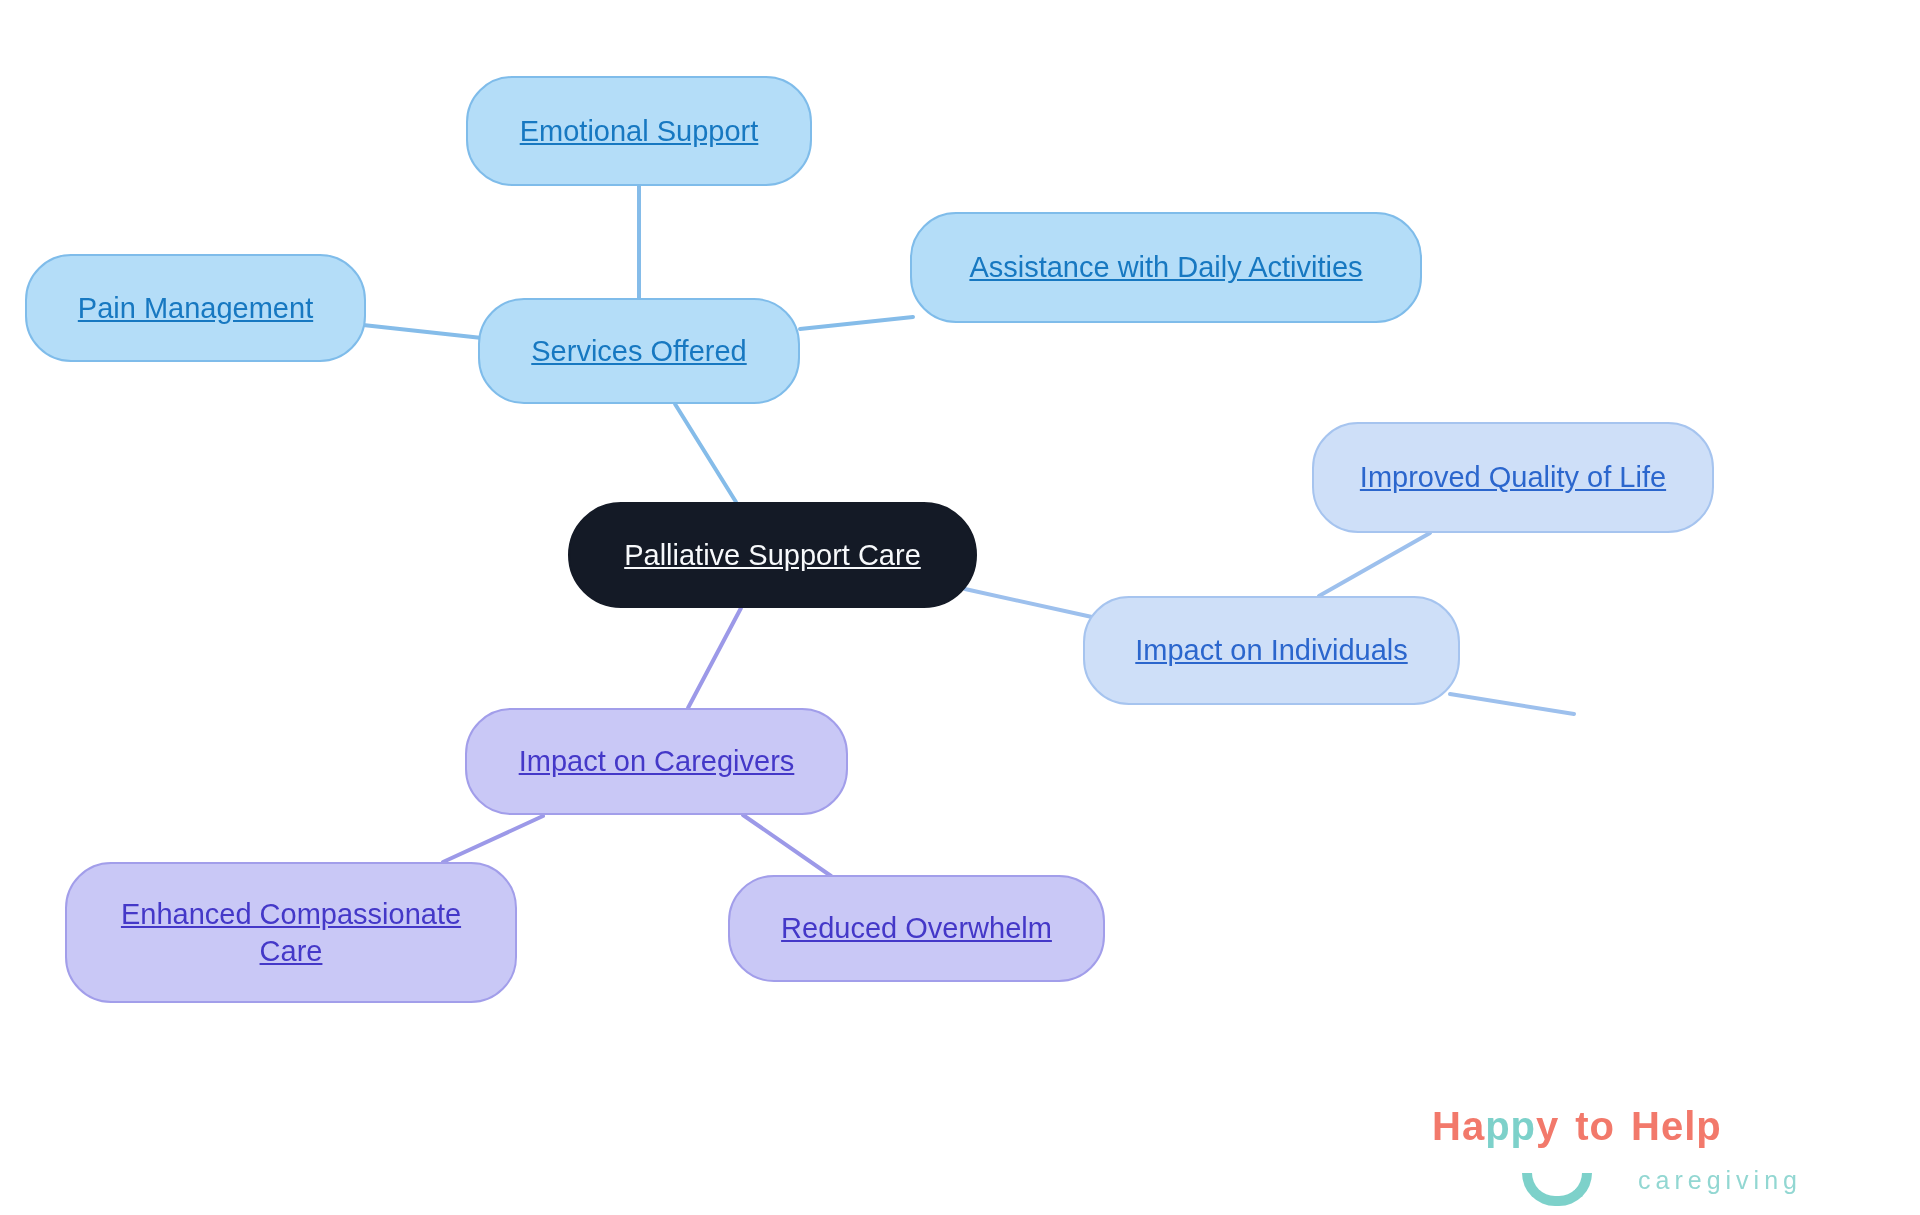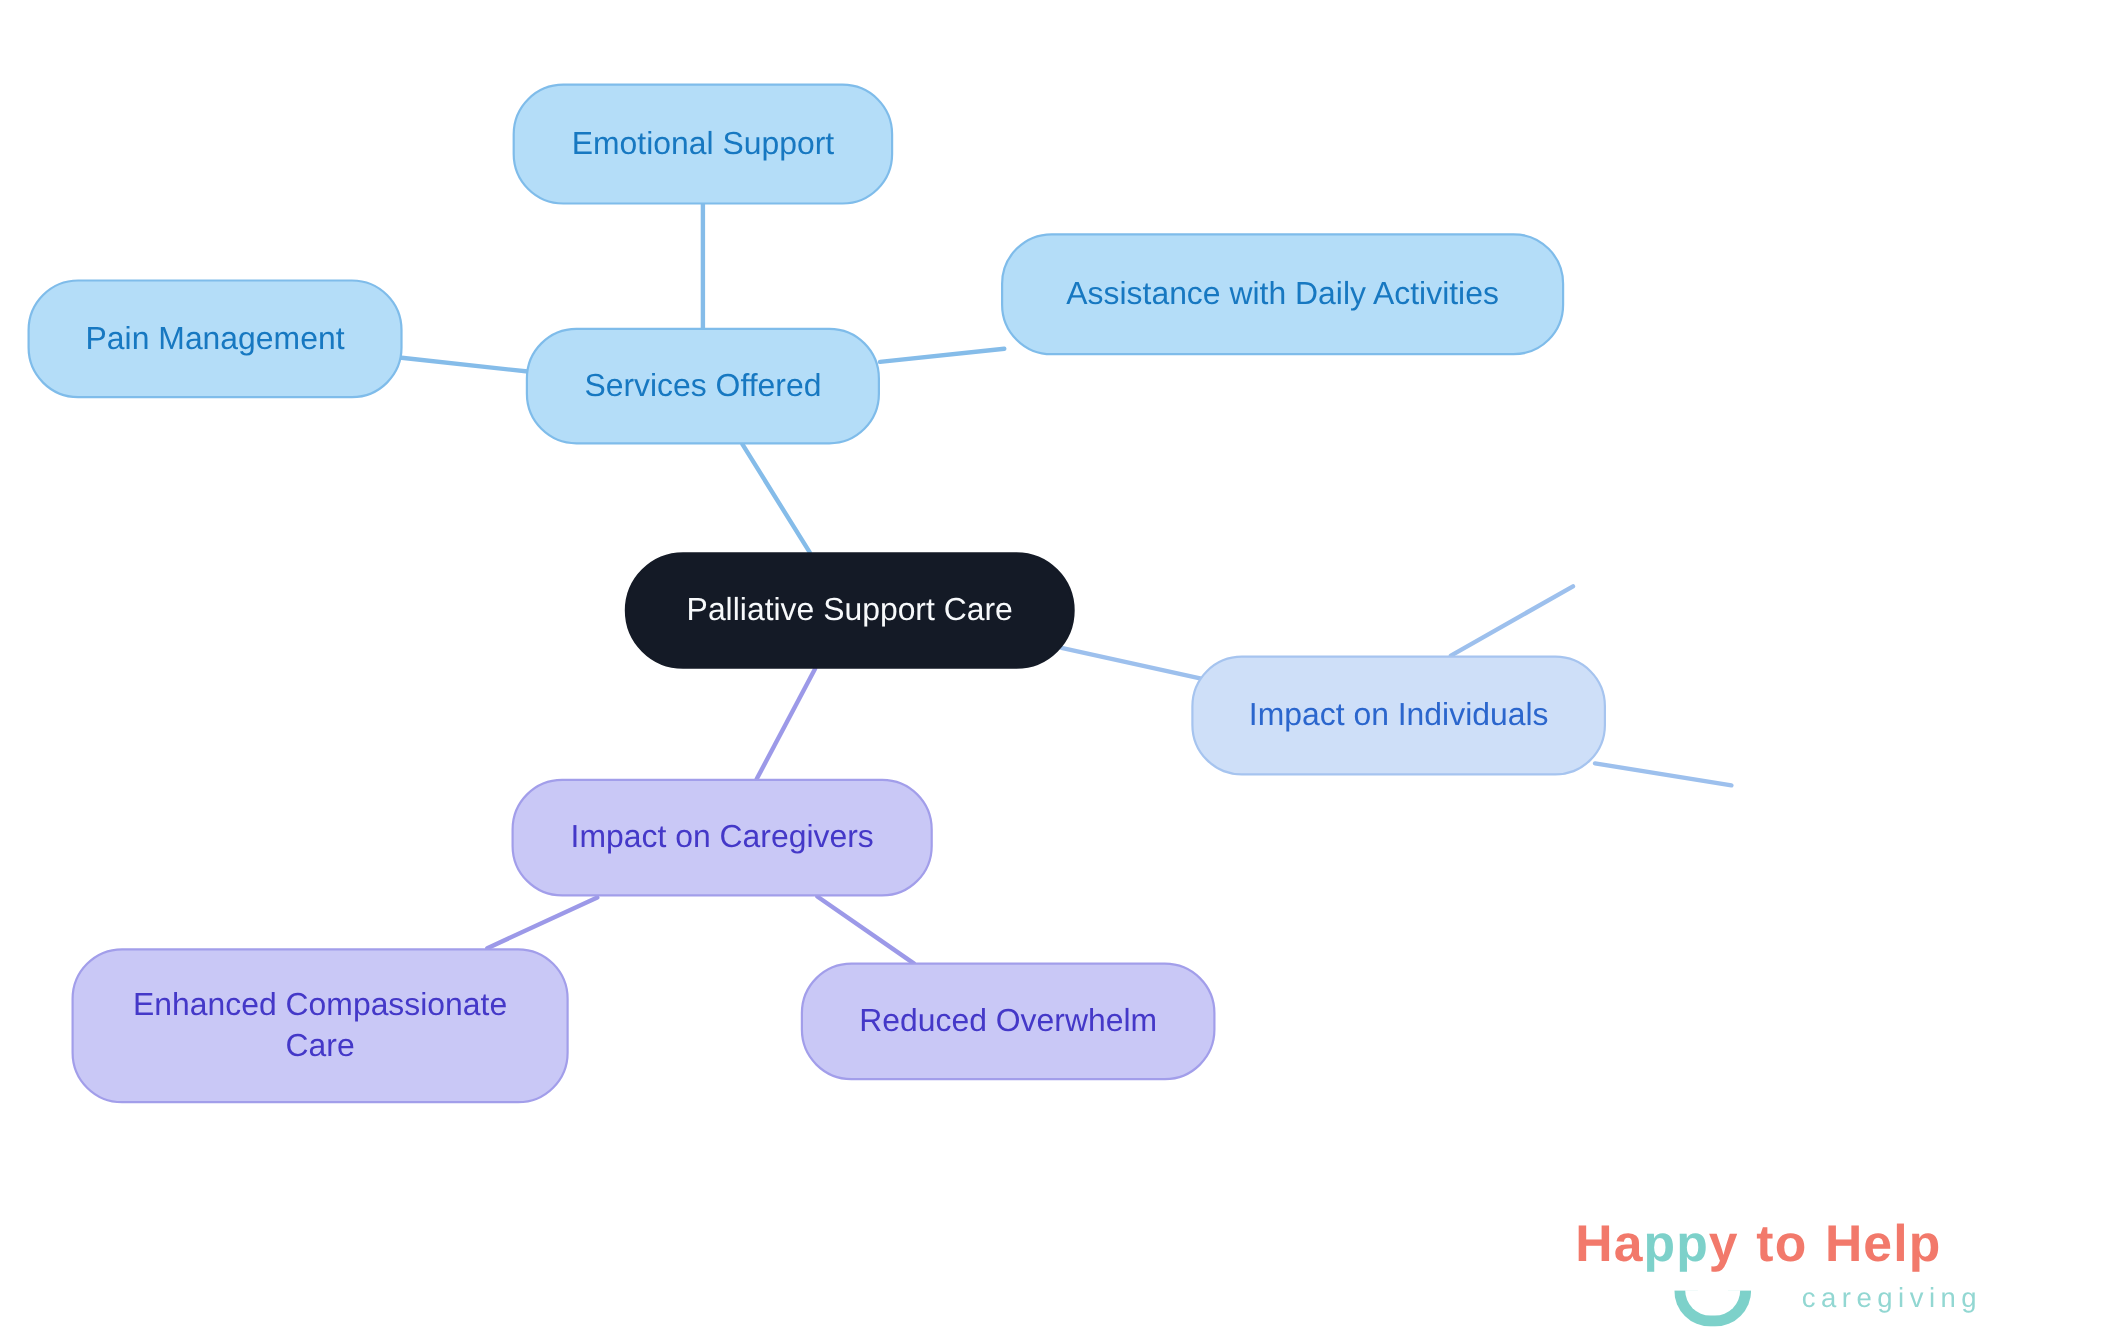--- a/index.html
+++ b/index.html
@@ -25,20 +25,21 @@
     position: absolute;
     display: flex;
     align-items: center;
     justify-content: center;
     text-align: center;
     box-sizing: border-box;
     border-radius: 46px;
     border: 2px solid transparent;
     font-size: 29px;
     line-height: 1.25;
+    text-decoration: underline;
   }
   .node-central {
     background: #141a26;
     border-color: #141a26;
     color: #f7f9fb;
     border-radius: 53px;
     align-items: center;
   }
   .node-services {
     background: #b4ddf8;
@@ -60,21 +61,21 @@
   .logo {
     position: absolute;
     left: 1432px;
     top: 1106px;
     width: 450px;
     height: 100px;
   }
   .logo-main {
     position: absolute;
     left: 0; top: 0;
-    font-size: 47px;
+    font-size: 40px;
     font-weight: bold;
     line-height: 1.0;
     color: #f2796b;
     white-space: nowrap;
     letter-spacing: 1px;
   }
   .logo-coral { color: #f2796b; }
   .logo-teal  { color: #7dd1ca; }
   .logo-spacer { display: inline-block; width: 16px; }
   .logo-smile {
@@ -130,20 +131,23 @@
   </div>
 
   <div class="node node-services" style="left:910px; top:212px; width:512px; height:111px;">
     <span>Assistance with Daily Activities</span>
   </div>
 
   <div class="node node-central" style="left:568px; top:502px; width:409px; height:106px;">
     <span>Palliative Support Care</span>
   </div>
 
+  <div class="node node-individuals" style="left:1312px; top:422px; width:402px; height:111px;">
+    <span>Improved Quality of Life</span>
+  </div>
 
   <div class="node node-individuals" style="left:1083px; top:596px; width:377px; height:109px;">
     <span>Impact on Individuals</span>
   </div>
 
 
   <div class="node node-caregivers" style="left:465px; top:708px; width:383px; height:107px;">
     <span>Impact on Caregivers</span>
   </div>
 

